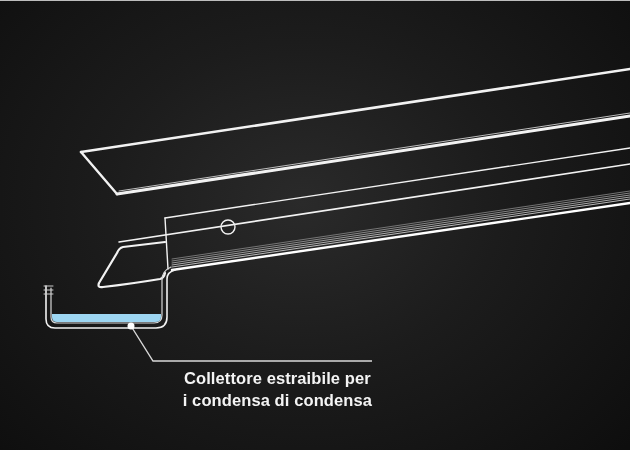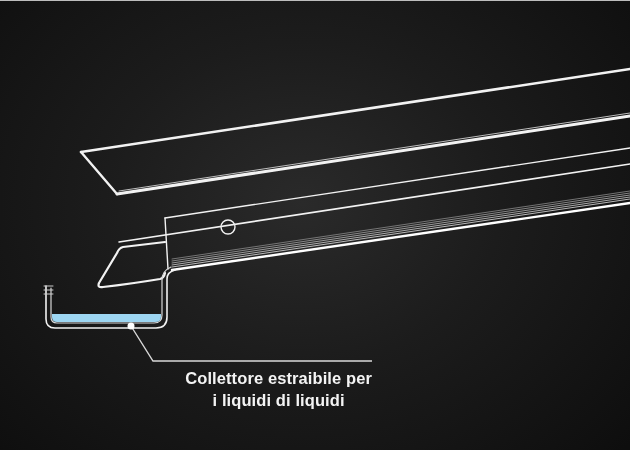--- a/index.html
+++ b/index.html
@@ -67,15 +67,15 @@
     <path d="M 52 313 L 161 313 L 161 316 Q 161 321 155 321 L 57 321 Q 52 321 52 316 Z" fill="#9dd6f2"></path>
 
     <g>
       <polyline points="131,325 153,360 372,360" fill="none" stroke="#d9d9d9" stroke-width="1.4"></polyline>
       <circle cx="131" cy="325" r="3.5" fill="#ffffff"></circle>
     </g>
   </svg>
 
   <div class="caption">
     <div>Collettore estraibile per</div>
-    <div>i liquidi di liquidi</div>
+    <div>i condensa di condensa</div>
   </div>
 </div>
 
 </body></html>

